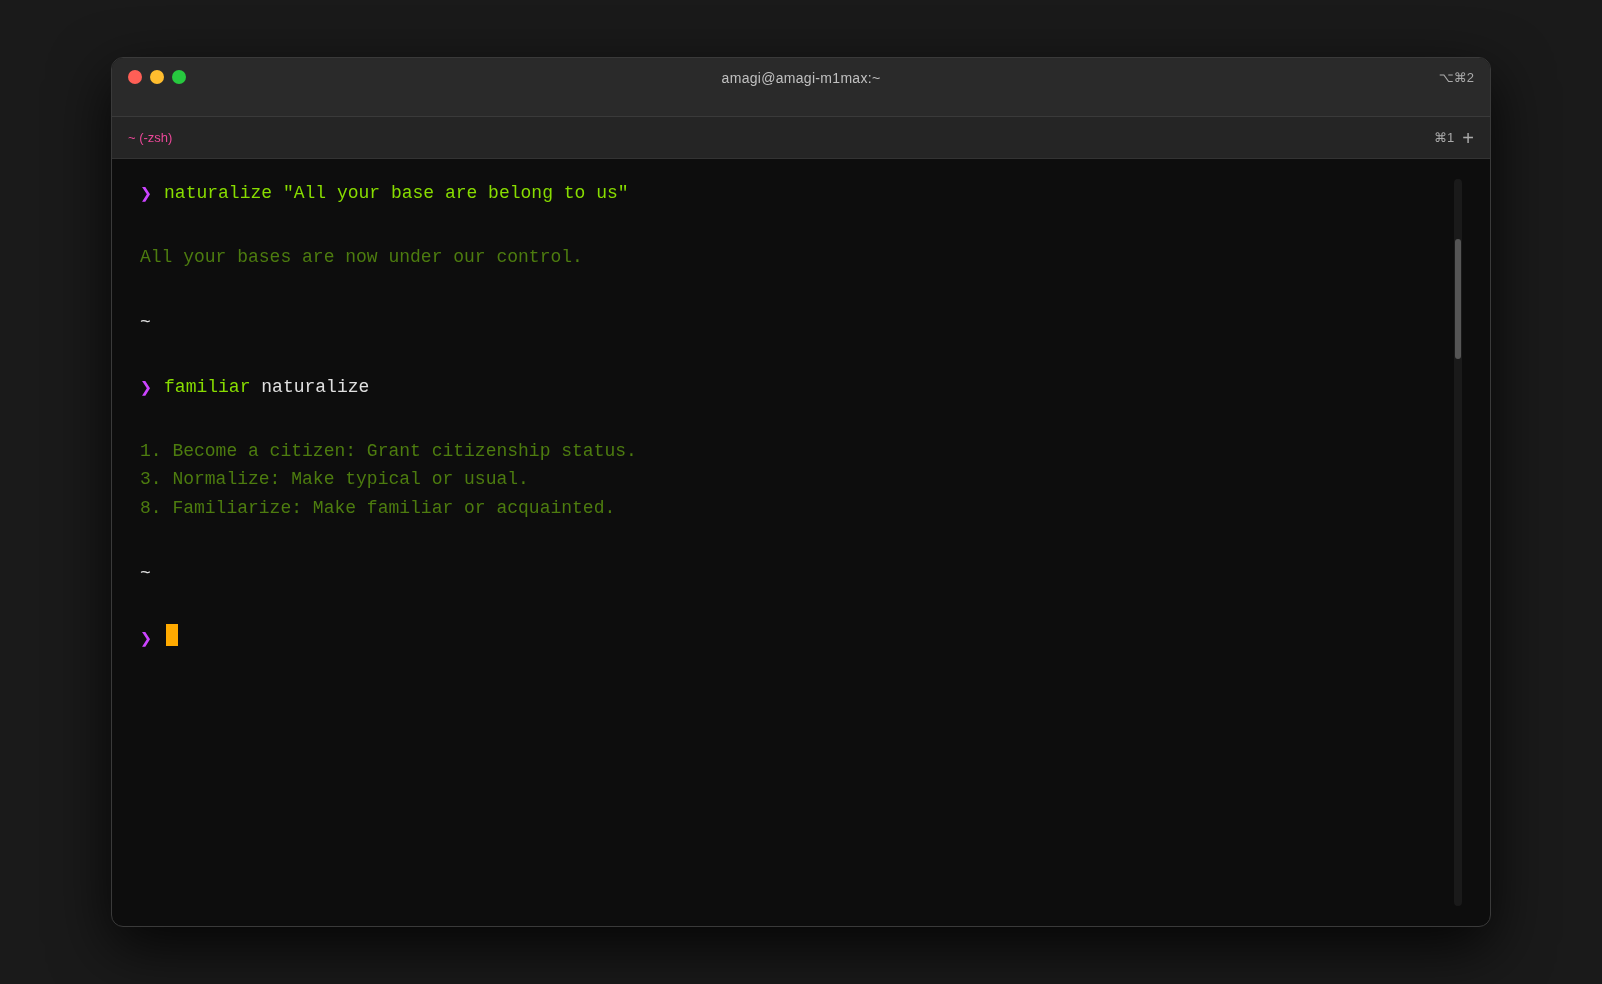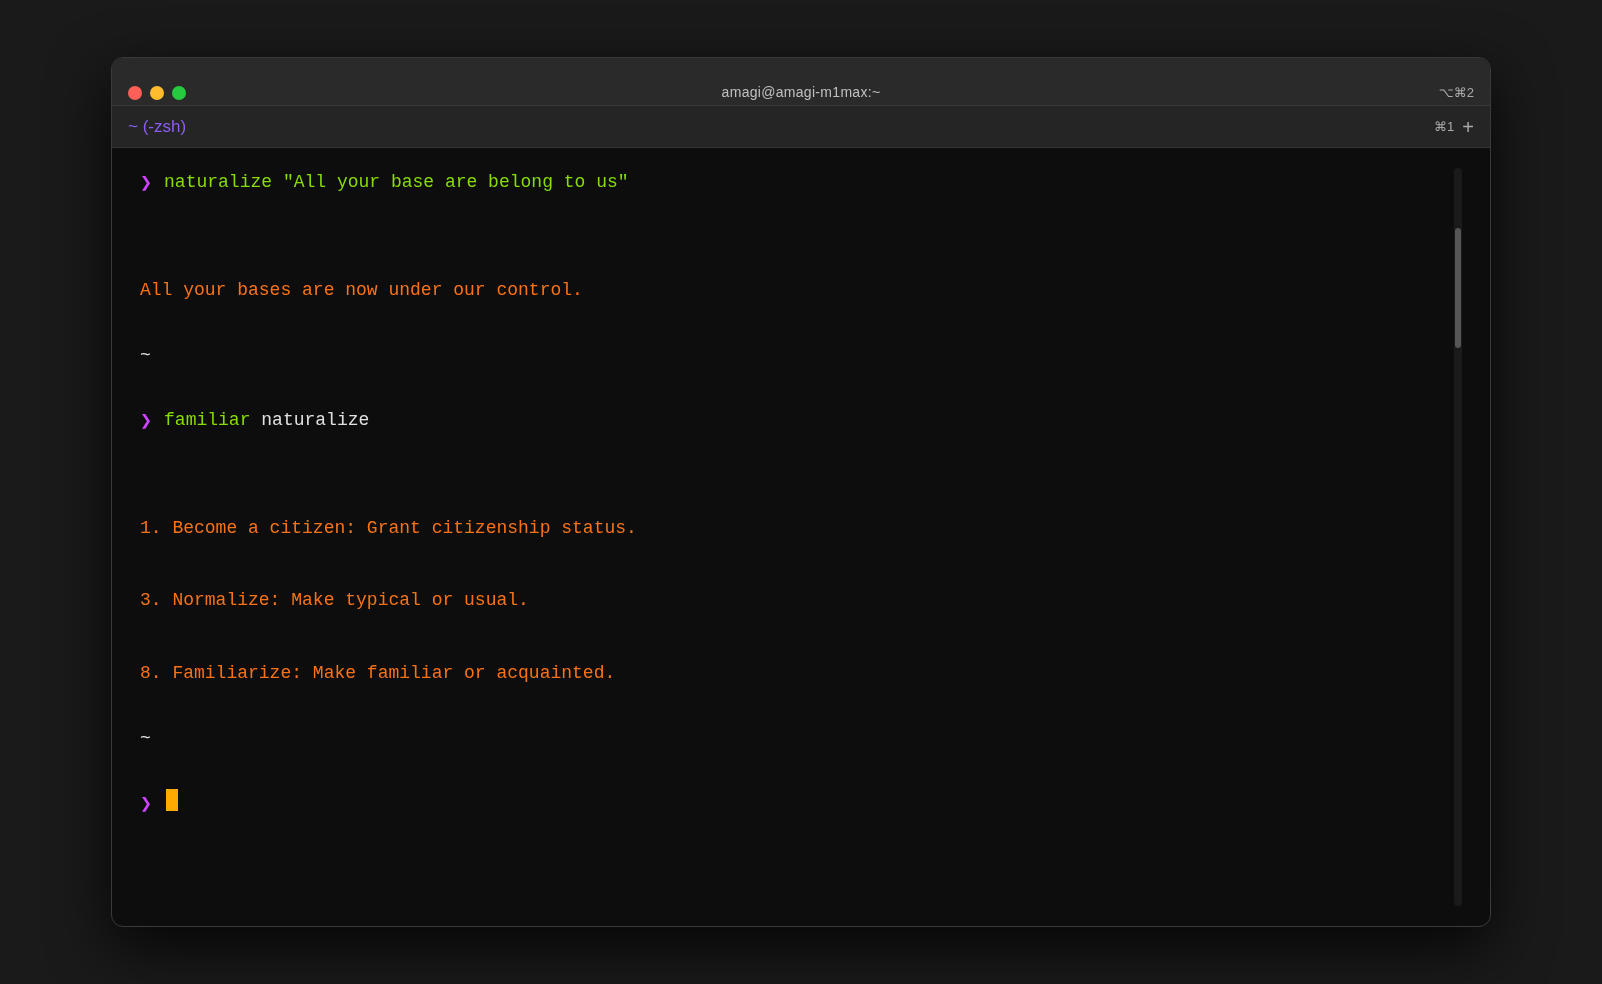--- a/index.html
+++ b/index.html
@@ -24,25 +24,25 @@
       border-radius: 12px;
       overflow: hidden;
       box-shadow: 0 20px 60px rgba(0,0,0,0.8);
       display: flex;
       flex-direction: column;
       border: 1px solid #3a3a3a;
     }
 
     .title-bar {
       background: #2a2a2a;
-      height: 48px;
-      display: flex;
-      align-items: flex-end;
+      height: 59px;
+      display: flex;
+      align-items: flex-start;
       justify-content: space-between;
-      padding: 5px 16px;
+      padding: 12px 16px;
       flex-shrink: 0;
       border-bottom: 1px solid #3a3a3a;
     }
 
     .traffic-lights {
       display: flex;
       gap: 8px;
       align-items: center;
     }
 
@@ -84,22 +84,22 @@
       height: 42px;
       display: flex;
       align-items: center;
       justify-content: space-between;
       padding: 0 16px;
       flex-shrink: 0;
       border-bottom: 1px solid #333;
     }
 
     .tab-label {
-      color: #8b5cf6;
-      font-size: 17px;
+      color: #ec4899;
+      font-size: 13px;
     }
 
     .tab-right {
       display: flex;
       align-items: center;
       gap: 8px;
     }
 
     .tab-shortcut {
       color: #aaaaaa;
@@ -168,24 +168,23 @@
 
     .cmd-string {
       color: #88dd00;
     }
 
     .cmd-normal {
       color: #e0e0e0;
     }
 
     .output-line {
-      color: #f97316;
+      color: #4d7c0f;
       margin-left: 0;
       padding-left: 0;
-      margin-top: 44px;
     }
 
     .tilde-line {
       color: #e0e0e0;
       margin: 8px 0;
     }
 
     .cursor {
       display: inline-block;
       width: 12px;

